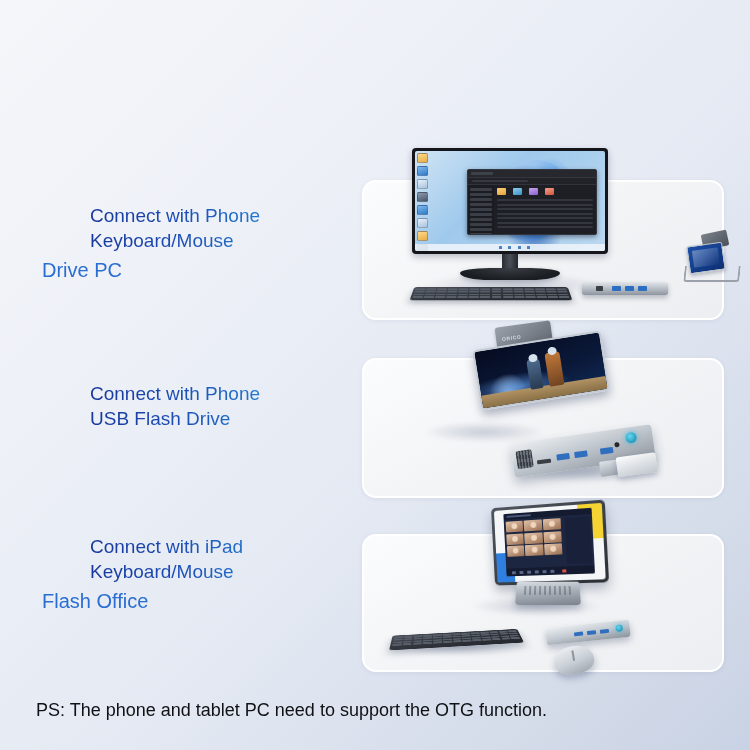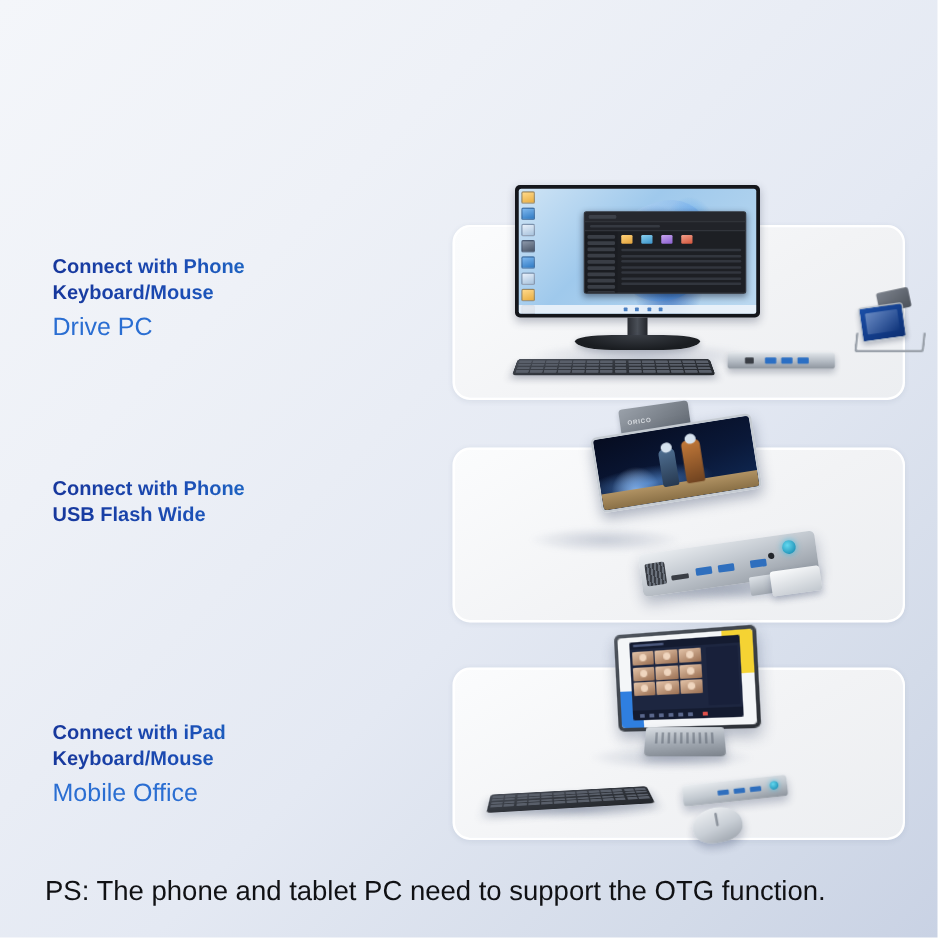--- a/index.html
+++ b/index.html
@@ -15,26 +15,26 @@
   .title{
     position:absolute;left:42px;top:55px;
     font-size:50px;font-weight:700;letter-spacing:-0.5px;
     color:#0a0a0b;line-height:1.1;white-space:nowrap;
   }
 
   
   .block{position:absolute;left:42px;width:320px;}
   .block-1{top:203px;}
   .block-2{top:381px;}
-  .block-3{top:576px;}
+  .block-3{top:534px;}
   .hl{
-    font-size:16px;font-weight:700;line-height:1.32;white-space:nowrap;
+    font-size:19px;font-weight:400;line-height:1.32;white-space:nowrap;
     background:linear-gradient(90deg,#17379c 0%,#1b4cb4 32%,#2280d2 68%,#2ba7e4 100%);
     -webkit-background-clip:text;background-clip:text;
-    -webkit-text-fill-color:transparent;color:transparent;
+    -webkit-text-fill-color:transparent;color:transparent;margin-left:48px;
   }
   .sub{
     font-size:20px;font-weight:400;line-height:1.5;white-space:nowrap;
     color:#2a6ed2;margin-top:2px;
   }
 
   
   .card{
     position:absolute;left:362px;width:358px;
     background:linear-gradient(150deg,#fbfcfd 0%,#f2f3f5 55%,#eceef1 100%);
@@ -223,21 +223,21 @@
     position:absolute;left:190px;top:110px;width:40px;height:28px;
     background:linear-gradient(165deg,#f2f4f6 0%,#c9cfd6 55%,#9aa1aa 100%);
     border-radius:50% 50% 42% 42%;transform:rotate(-10deg);
     box-shadow:0 4px 7px rgba(40,55,90,.28);}
   .mouse3:after{content:"";position:absolute;left:50%;top:4px;transform:translateX(-50%);
     width:2px;height:11px;background:#8d949d;border-radius:1px;}
 
   
   .footer{
     position:absolute;left:36px;top:700px;
-    font-size:22px;color:#101114;white-space:nowrap;
+    font-size:18px;color:#101114;white-space:nowrap;
   }
 </style>
 </head>
 <body>
 
 <div class="page">
 
 
   <div class="block block-1">
     <div class="hl">Connect with Phone</div>
@@ -386,21 +386,21 @@
       <div class="stand1">
         <div class="plate"></div>
         <div class="phone"></div>
         <div class="legs"></div>
       </div>
     </div>
   </div>
 
   <div class="block block-2">
     <div class="hl">Connect with Phone</div>
-    <div class="hl">USB Flash Wide</div>
+    <div class="hl">USB Flash Drive</div>
   </div>
 
   <div class="card card-2">
     <div class="scene">
       <div class="shadow-soft" style="left:60px;top:62px;width:120px;height:20px;"></div>
       <div class="shadow-soft" style="left:150px;top:104px;width:150px;height:18px;"></div>
 
       <div class="stand2">
         <div class="s2-back">
           <span class="brand">ORICO</span>
@@ -427,21 +427,21 @@
       <div class="drive">
         <span class="metal"></span>
         <span class="shell"></span>
       </div>
     </div>
   </div>
 
   <div class="block block-3">
     <div class="hl">Connect with iPad</div>
     <div class="hl">Keyboard/Mouse</div>
-    <div class="sub">Mobile Office</div>
+    <div class="sub">Flash Office</div>
   </div>
 
   <div class="card card-3">
     <div class="scene">
       <div class="shadow-soft" style="left:108px;top:60px;width:130px;height:20px;"></div>
       <div class="shadow-soft" style="left:36px;top:104px;width:130px;height:16px;"></div>
 
       <div class="ipad">
         <div class="ipad-screen">
           <div class="zm-yellow"></div>

